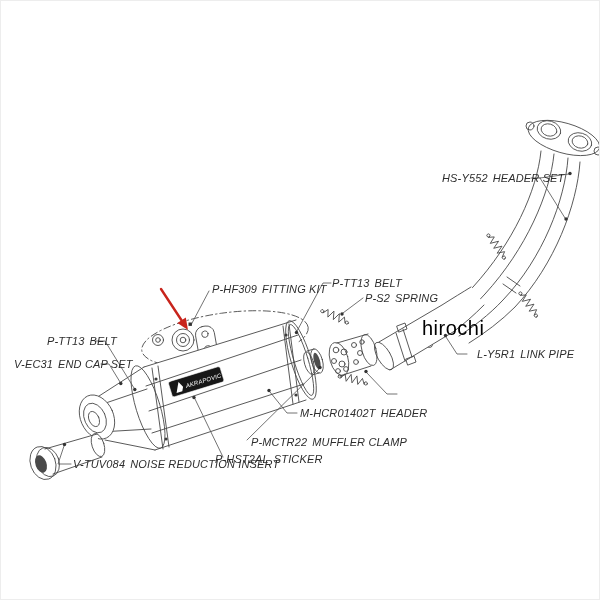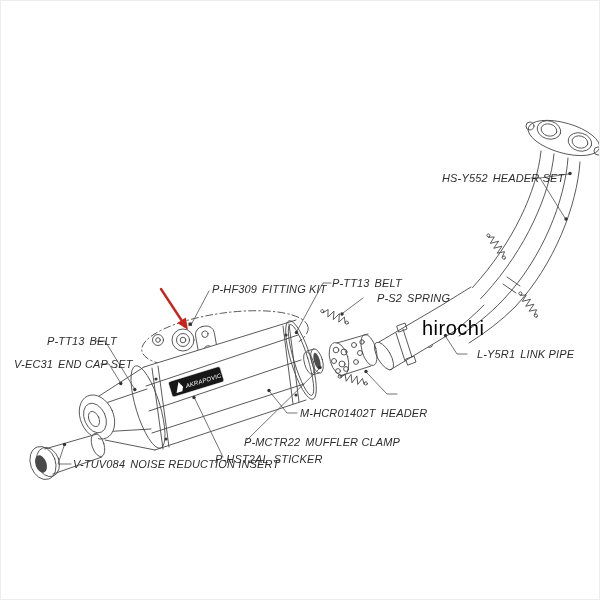--- a/index.html
+++ b/index.html
@@ -209,33 +209,33 @@
     <polygon points="187,329 184.8,316.6 176.4,322.1" stroke="none" fill="#c8241c"></polygon>
   </g>
 </svg>
 
 <div class="lbl" style="left:211px;top:283px">
   <span class="code">P-HF309</span><span>FITTING KIT</span>
 </div>
 <div class="lbl" style="left:331px;top:277px">
   <span class="code">P-TT13</span><span>BELT</span>
 </div>
-<div class="lbl" style="left:376px;top:292px">
+<div class="lbl" style="left:364px;top:292px">
   <span class="code">P-S2</span><span>SPRING</span>
 </div>
 <div class="lbl" style="left:441px;top:172px">
   <span class="code">HS-Y552</span><span>HEADER SET</span>
 </div>
 <div class="lbl" style="left:476px;top:348px">
   <span class="code">L-Y5R1</span><span>LINK PIPE</span>
 </div>
 <div class="lbl" style="left:299px;top:407px">
   <span class="code">M-HCR01402T</span><span>HEADER</span>
 </div>
-<div class="lbl" style="left:243px;top:436px">
+<div class="lbl" style="left:250px;top:436px">
   <span class="code">P-MCTR22</span><span>MUFFLER CLAMP</span>
 </div>
 <div class="lbl" style="left:214px;top:453px">
   <span class="code">P-HST2AL</span><span>STICKER</span>
 </div>
 <div class="lbl" style="left:46px;top:335px">
   <span class="code">P-TT13</span><span>BELT</span>
 </div>
 <div class="lbl" style="left:13px;top:358px">
   <span class="code">V-EC31</span><span>END CAP SET</span>

